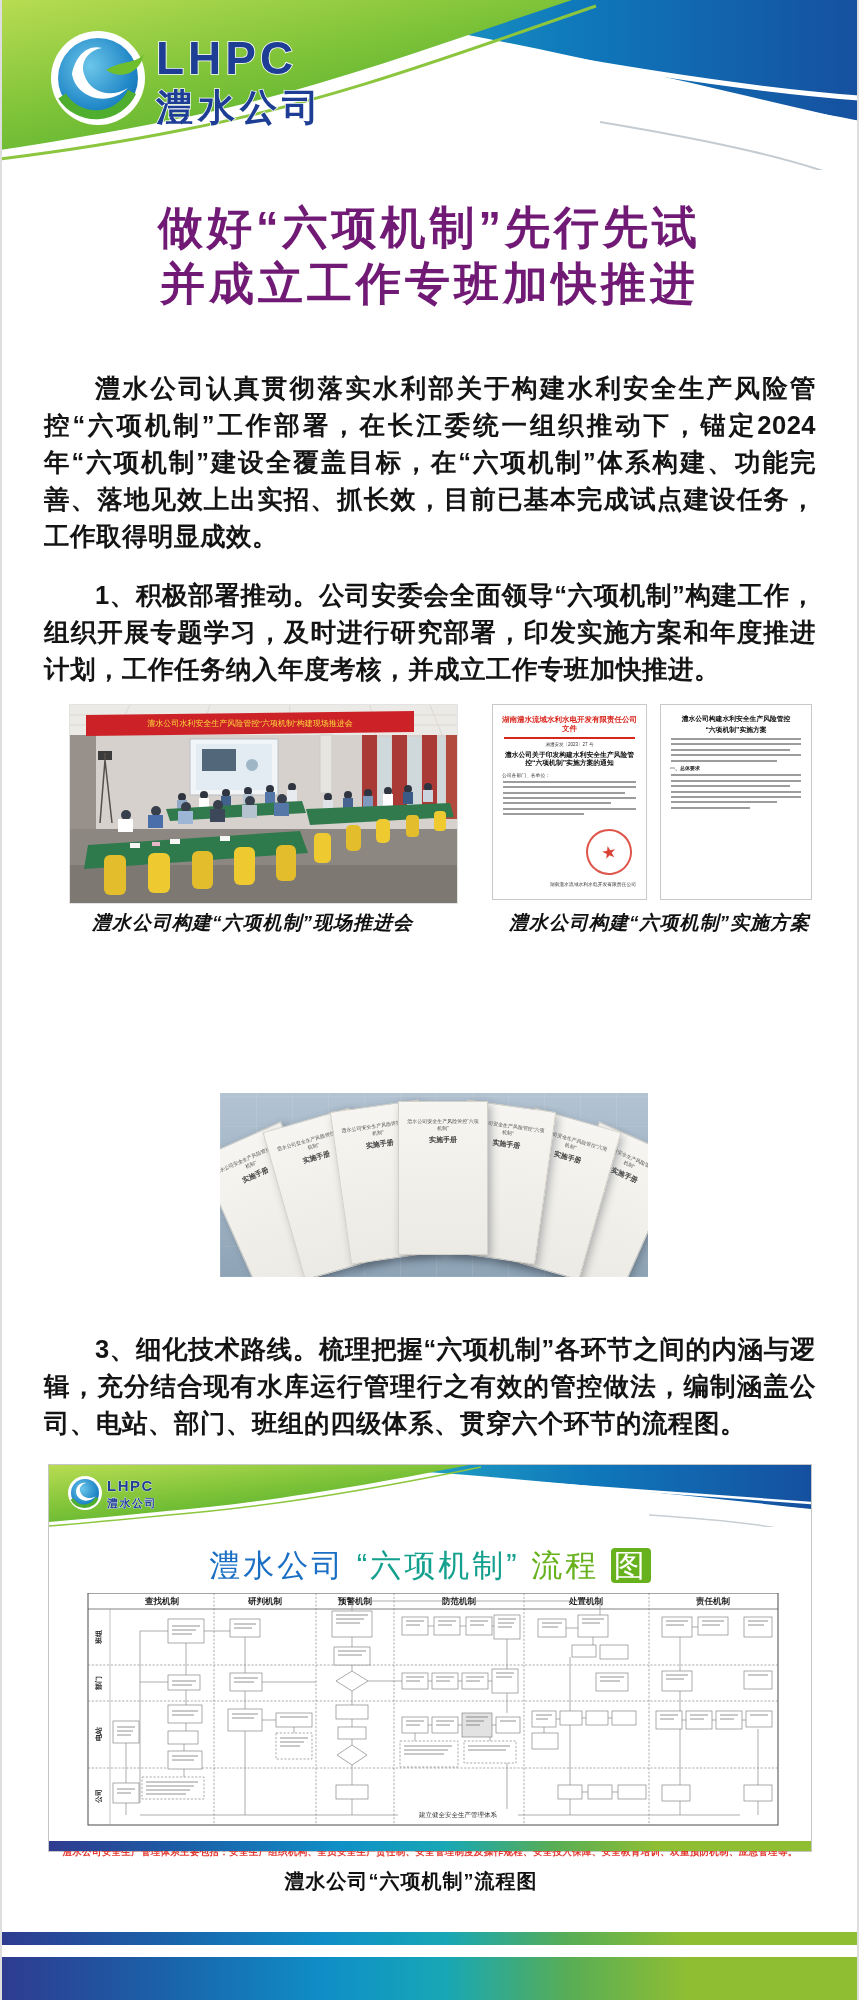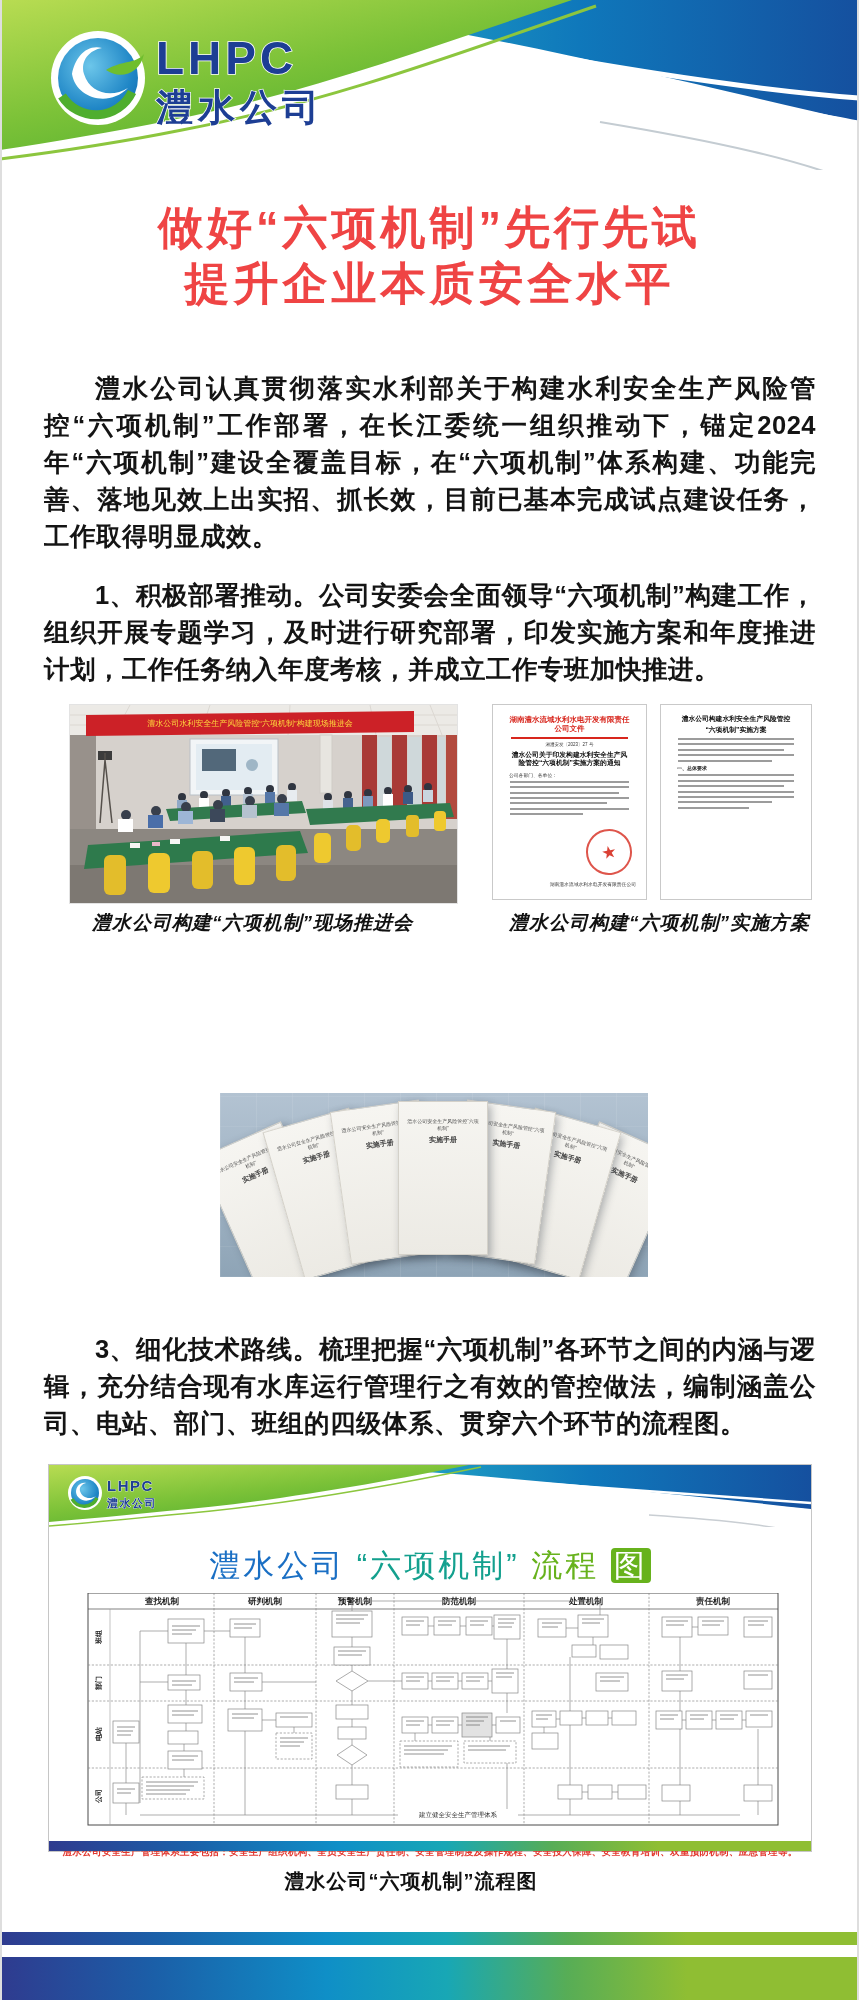--- a/index.html
+++ b/index.html
@@ -7,36 +7,36 @@
   .poster{position:relative;width:859px;height:2000px;background:#fff;overflow:hidden;}
   .edge{position:absolute;top:0;bottom:0;width:2px;background:#dedede;z-index:50;}
   .edge-l{left:0;} .edge-r{right:0;}
 
   
   .banner{position:absolute;left:0;top:0;width:859px;height:170px;}
   .logo-abbr{font-weight:900;font-size:46px;letter-spacing:4px;fill:#1d3e94;stroke:#fff;stroke-width:1.6px;paint-order:stroke;}
   .logo-cn{font-weight:900;font-size:37px;letter-spacing:5px;fill:#1d3e94;stroke:#fff;stroke-width:1.4px;paint-order:stroke;}
 
   
-  .main-title{position:absolute;left:0;top:200px;width:859px;text-align:center;color:#ef4444;
+  .main-title{position:absolute;left:0;top:200px;width:859px;text-align:center;color:#701a75;
     font-size:45px;line-height:56px;font-weight:900;letter-spacing:4px;}
 
   
   .para{position:absolute;left:44px;width:772px;margin:0;font-size:25.5px;line-height:37px;
     font-weight:700;color:#141414;text-align:justify;text-indent:2em;letter-spacing:.5px;}
   .p-intro{top:370px;}
   .p-item1{top:577px;}
   .p-item2{top:966px;}
   .p-item3{top:1331px;}
 
   
   .figrow{position:absolute;left:12px;top:700px;width:714px;height:210px;}
   .photo{position:absolute;left:58px;top:5px;width:387px;height:198px;box-shadow:0 0 0 1px #e3e3e3;}
   .docpage{position:absolute;top:4px;height:196px;background:#fff;border:1px solid #c9c9c9;box-sizing:border-box;
-    padding:10px 16px 6px;overflow:hidden;}
+    padding:10px 9px 6px;overflow:hidden;}
   .doc1{left:480px;width:155px;}
   .doc2{left:648px;width:152px;}
   .doc1-header{color:#d8261d;font-weight:900;font-size:7.5px;text-align:center;line-height:9px;}
   .doc1-rule{height:1.5px;background:#d8261d;margin:4px 2px 3px;}
   .doc-number{font-size:4.5px;color:#333;text-align:center;margin-bottom:4px;}
   .doc-title{font-size:6.8px;font-weight:900;color:#111;text-align:center;line-height:8.5px;margin-bottom:4px;}
   .doc-salut{font-size:4.8px;color:#333;text-align:left;margin:2px 0;}
   .doc-sec{font-size:5px;font-weight:900;color:#222;margin:3px 0 2px;}
   .tl{height:2px;background:#9c9c9c;margin:3.4px 1px;}
   .tl.s80{width:80%;} .tl.s60{width:60%;} .tl.s90{width:90%;}
@@ -132,21 +132,21 @@
       <path d="M12,74 A40,40 0 0 0 82,70" stroke="#4fae2e" stroke-width="9" fill="none"></path>
       <path d="M22,52 C26,76 58,86 78,66 C62,76 40,72 34,52 C30,38 40,28 52,26 C36,22 25,36 22,52 Z" fill="#ffffff"></path>
       <path d="M56,48 C72,38 86,42 94,32 C90,52 70,58 56,48 Z" fill="#6fbe2e"></path>
       <text class="logo-abbr" x="106" y="52">LHPC</text>
       <text class="logo-cn" x="106" y="98">澧水公司</text>
     </g>
   </svg>
 
   <div class="main-title">
     <div>做好“六项机制”先行先试</div>
-    <div>提升企业本质安全水平</div>
+    <div>并成立工作专班加快推进</div>
   </div>
 
   <p class="para p-intro">澧水公司认真贯彻落实水利部关于构建水利安全生产风险管控“六项机制”工作部署，在长江委统一组织推动下，锚定2024年“六项机制”建设全覆盖目标，在“六项机制”体系构建、功能完善、落地见效上出实招、抓长效，目前已基本完成试点建设任务，工作取得明显成效。</p>
   <p class="para p-item1">1、积极部署推动。公司安委会全面领导“六项机制”构建工作，组织开展专题学习，及时进行研究部署，印发实施方案和年度推进计划，工作任务纳入年度考核，并成立工作专班加快推进。</p>
 
   <div class="figrow">
 
     <svg class="photo" viewBox="0 0 387 198">
       <rect x="0" y="0" width="387" height="124" fill="#d6d1cc"></rect>
       <rect x="0" y="0" width="387" height="30" fill="#eceae6"></rect>

